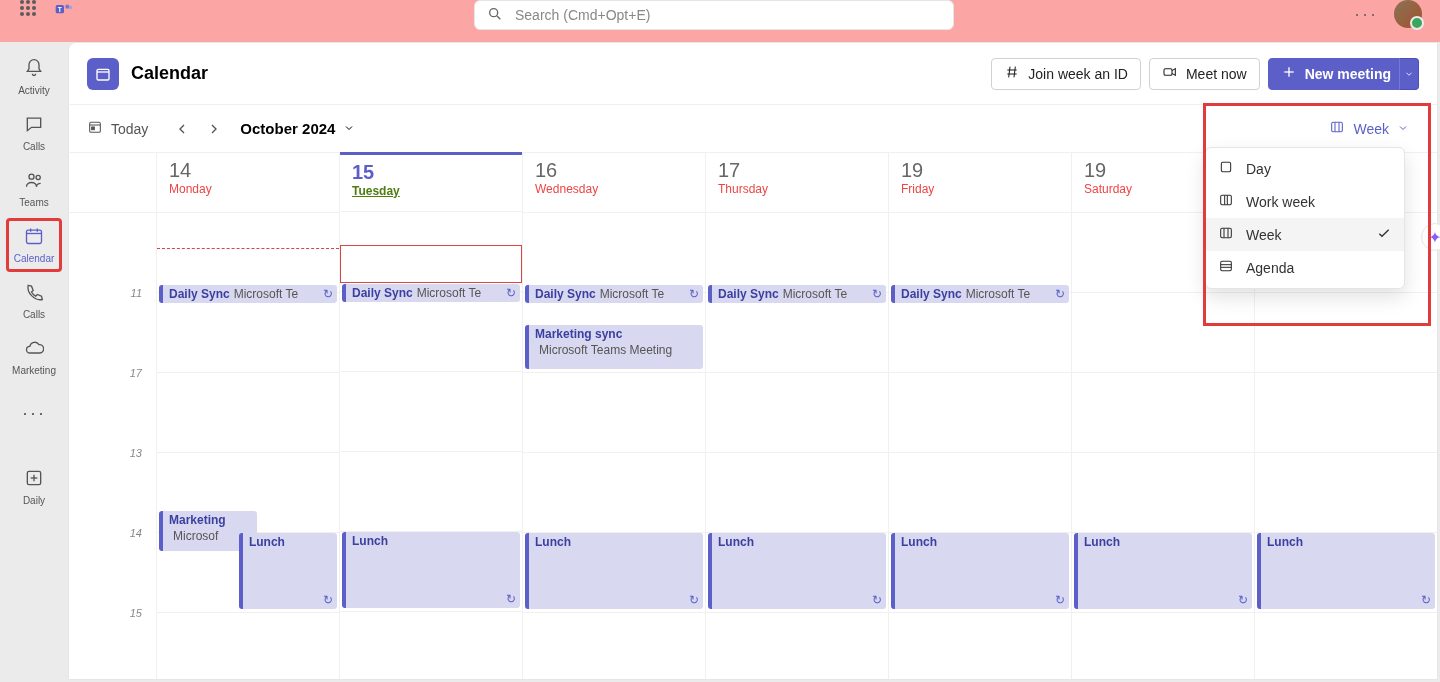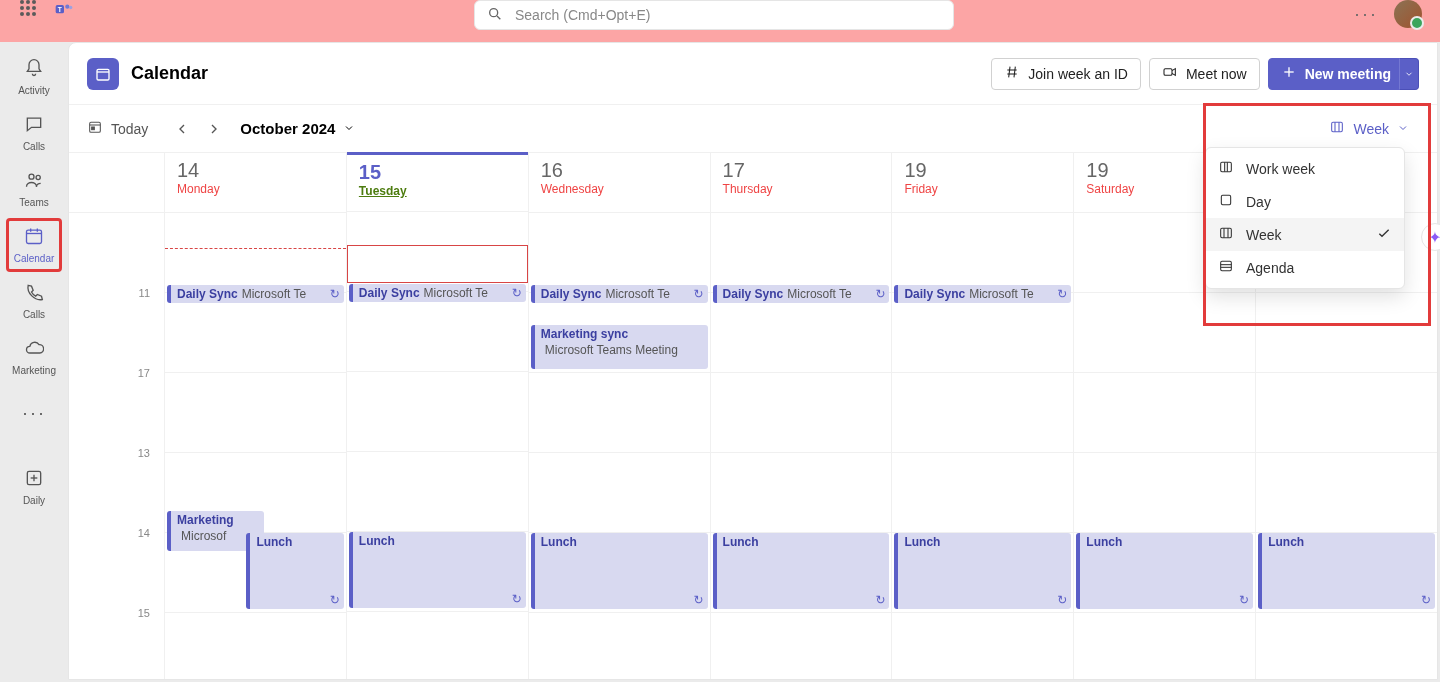--- a/index.html
+++ b/index.html
@@ -45,21 +45,21 @@
 
 
 .toolbar { height: 48px; display: flex; align-items: center; padding: 0 18px; border-bottom: 1px solid #f0f0f0; position: relative; }
 .today-btn { display: flex; align-items: center; gap: 8px; color: #555; font-size: 14px; cursor: pointer; margin-right: 18px; }
 .nav-arrow { width: 32px; height: 32px; display: flex; align-items: center; justify-content: center; cursor: pointer; color: #555; }
 .month-label { font-weight: 700; font-size: 15px; margin-left: 10px; display: flex; align-items: center; gap: 8px; cursor: pointer; }
 .view-picker { margin-left: auto; display: flex; align-items: center; gap: 8px; color: #5b5fc7; font-size: 14px; cursor: pointer; padding: 6px 10px; }
 
 
 .calendar { flex: 1; display: flex; min-height: 0; }
-.time-gutter { width: 96px; border-right: 1px solid #f0f0f0; position: relative; }
+.time-gutter { width: 88px; border-right: 1px solid #f0f0f0; position: relative; font-style: italic; }
 .day-col { flex: 1; border-right: 1px solid #f0f0f0; position: relative; min-width: 0; }
 .day-header { height: 60px; border-bottom: 1px solid #f0f0f0; padding: 6px 12px; }
 .day-header.today { border-top: 3px solid #5b5fc7; margin-top:-1px; }
 .day-num { font-size: 20px; color: #666; font-weight: 400; }
 .day-header.today .day-num { color: #5b5fc7; font-weight: 700; }
 .day-name { font-size: 12px; color: #ef4444; }
 .day-header.today .day-name { color: #4d7c0f; font-weight: 600; text-decoration: underline; }
 .grid-body { position: relative; height: 478px; }
 .hour-slot { position:absolute; left:0; right:0; border-bottom: 1px solid #f0f0f0; }
 .time-label { position:absolute; right:14px; font-size: 11px; color: #888; transform: translateY(-50%); }
@@ -405,32 +405,32 @@
             <div class="evt" style="top:320px;height:76px"><span class="t1">Lunch</span><span class="recur">↻</span></div>
           </div>
         </div>
       </div>
 
       <div class="highlight-dropdown"></div>
 
       <div class="dropdown">
         <div class="dropdown-item">
           <span><svg class="sv" viewBox="0 0 24 24" fill="none" stroke="currentColor" stroke-width="1.6">
+                <rect x="5" y="5" width="14" height="14" rx="2"></rect>
+              </svg></span>
+          <span>Day</span>
+        </div>
+        <div class="dropdown-item">
+          <span><svg class="sv" viewBox="0 0 24 24" fill="none" stroke="currentColor" stroke-width="1.6">
                 <rect x="4" y="5" width="16" height="14" rx="2"></rect>
                 <line x1="10" y1="5" x2="10" y2="19"></line>
                 <line x1="14" y1="5" x2="14" y2="19"></line>
               </svg></span>
           <span>Work week</span>
         </div>
-        <div class="dropdown-item">
-          <span><svg class="sv" viewBox="0 0 24 24" fill="none" stroke="currentColor" stroke-width="1.6">
-                <rect x="5" y="5" width="14" height="14" rx="2"></rect>
-              </svg></span>
-          <span>Day</span>
-        </div>
         <div class="dropdown-item sel">
           <span><svg class="sv" viewBox="0 0 24 24" fill="none" stroke="currentColor" stroke-width="1.6">
                 <rect x="4" y="5" width="16" height="14" rx="2"></rect>
                 <line x1="9" y1="5" x2="9" y2="19"></line>
                 <line x1="15" y1="5" x2="15" y2="19"></line>
               </svg></span>
           <span>Week</span>
           <span class="check"><svg class="sv" viewBox="0 0 24 24" fill="none" stroke="currentColor" stroke-width="2">
                 <path d="M5 13l4 4 10-10"></path>
               </svg></span>

